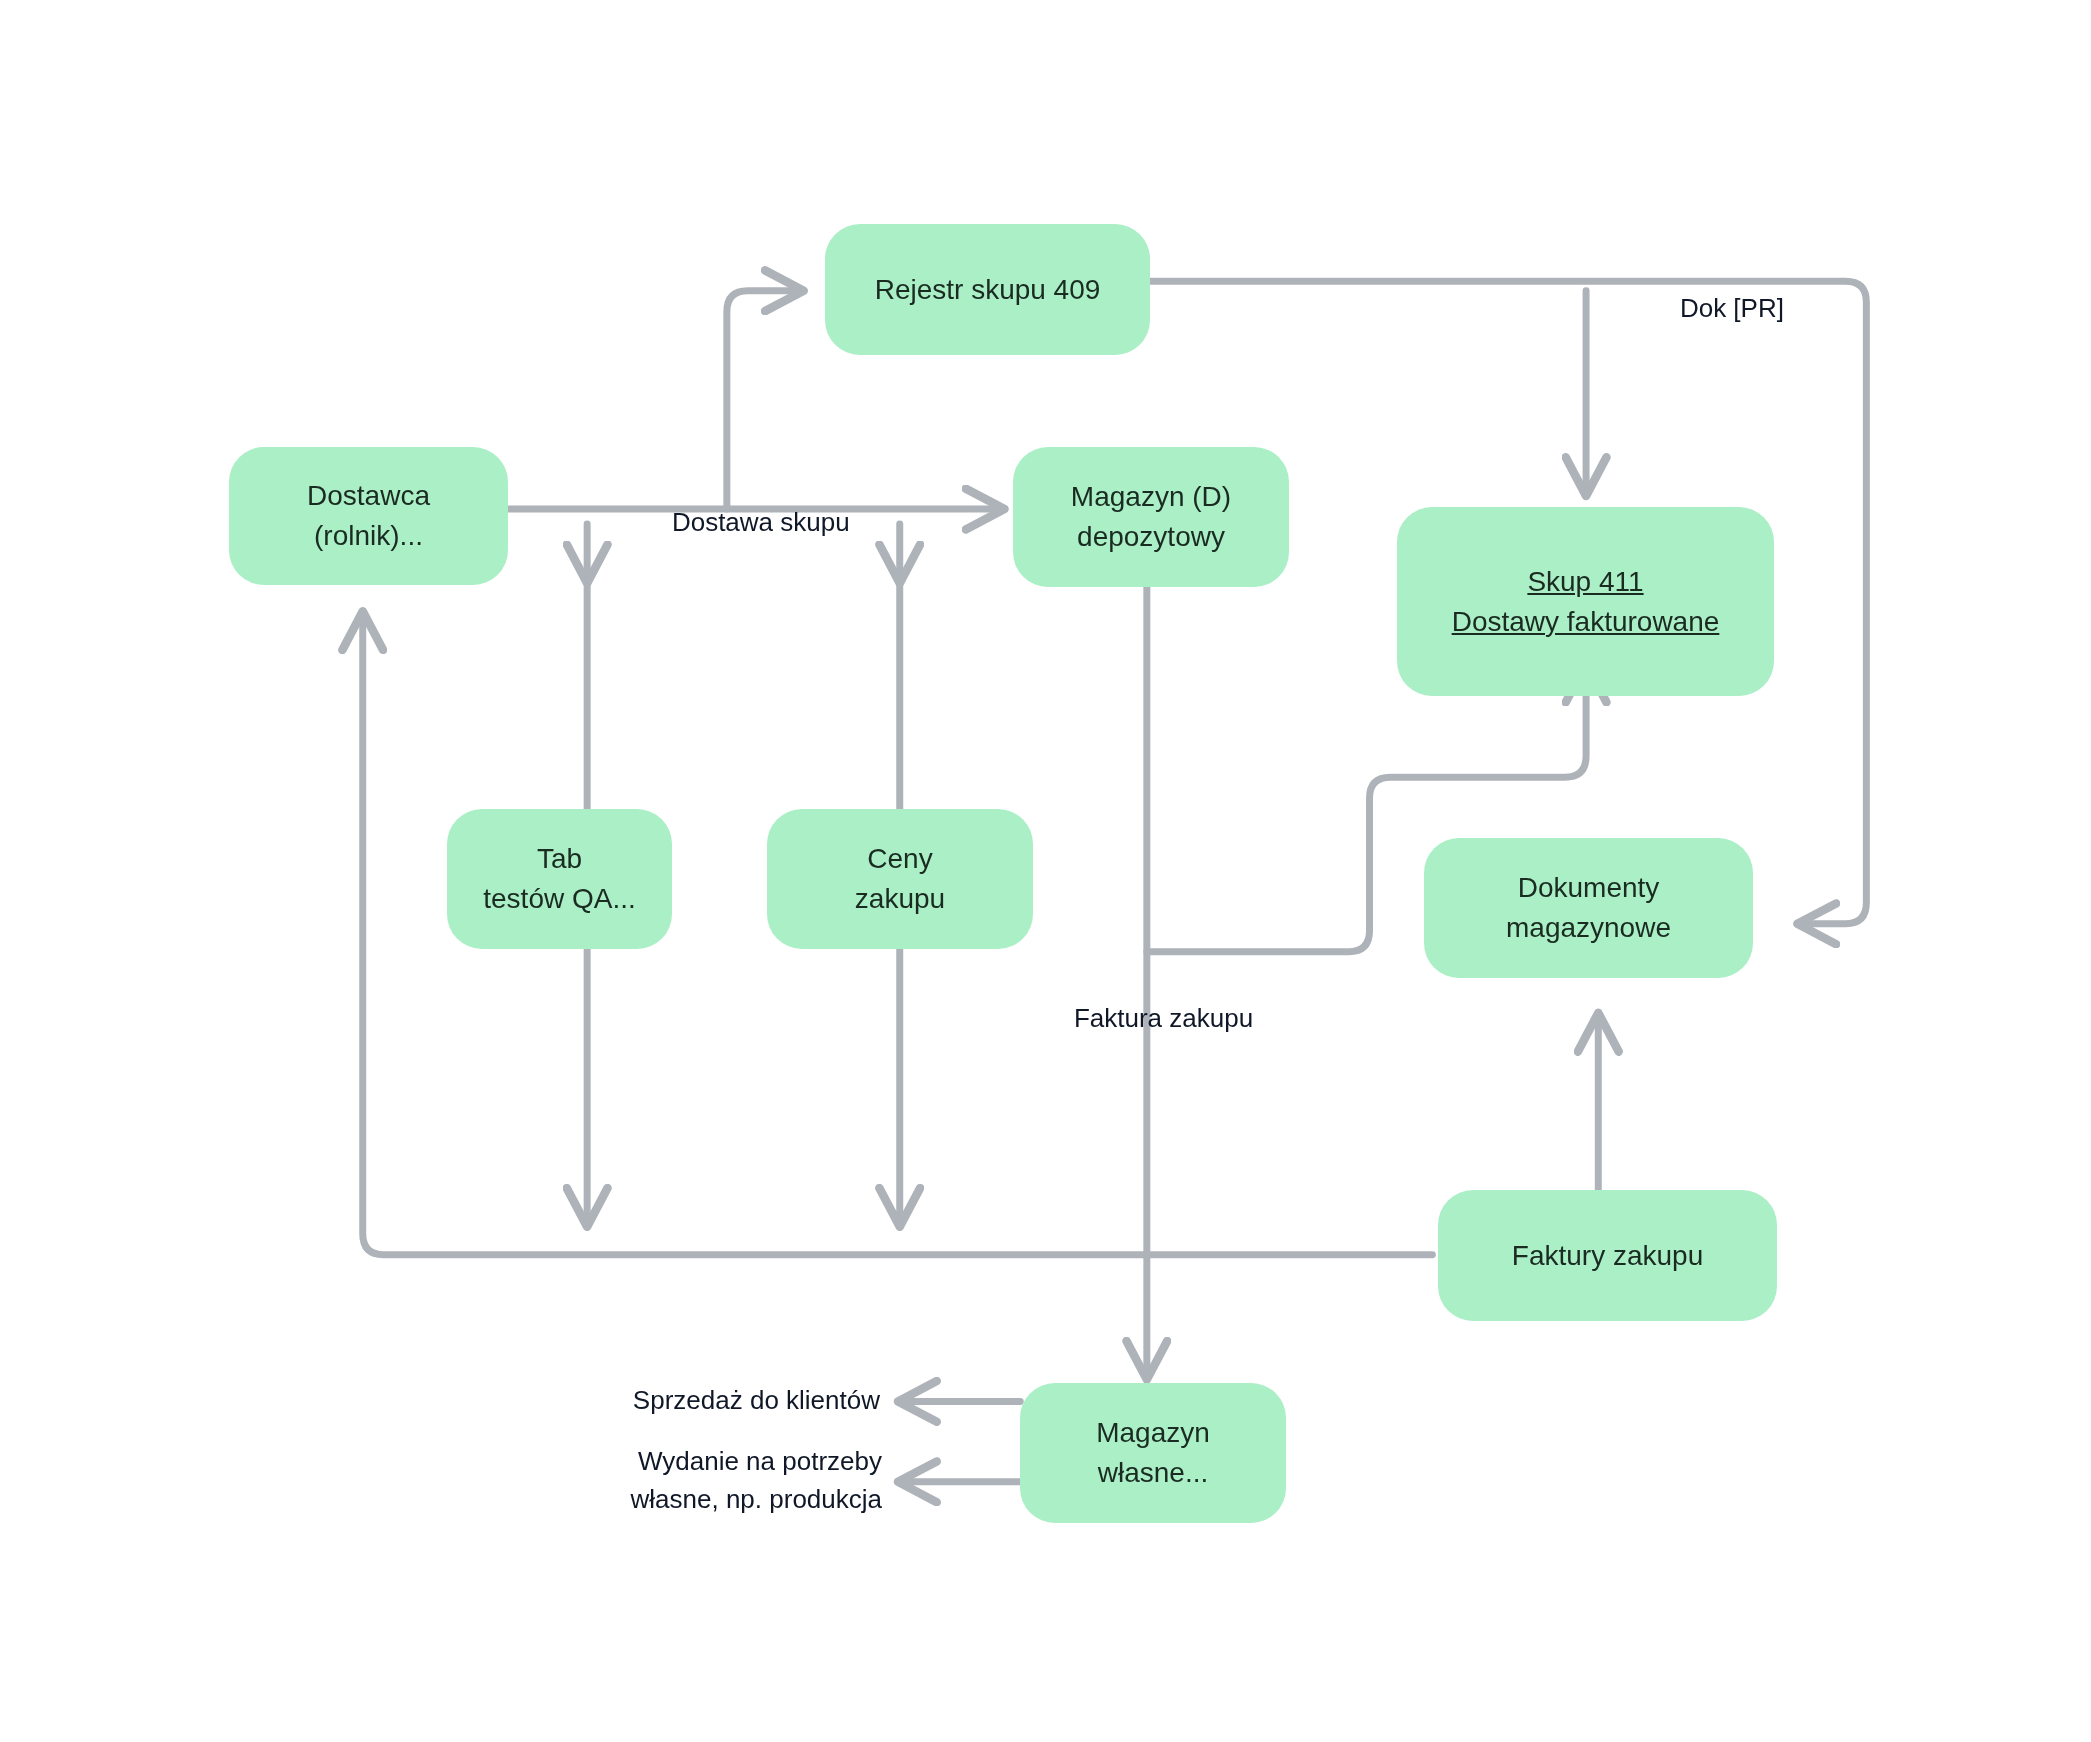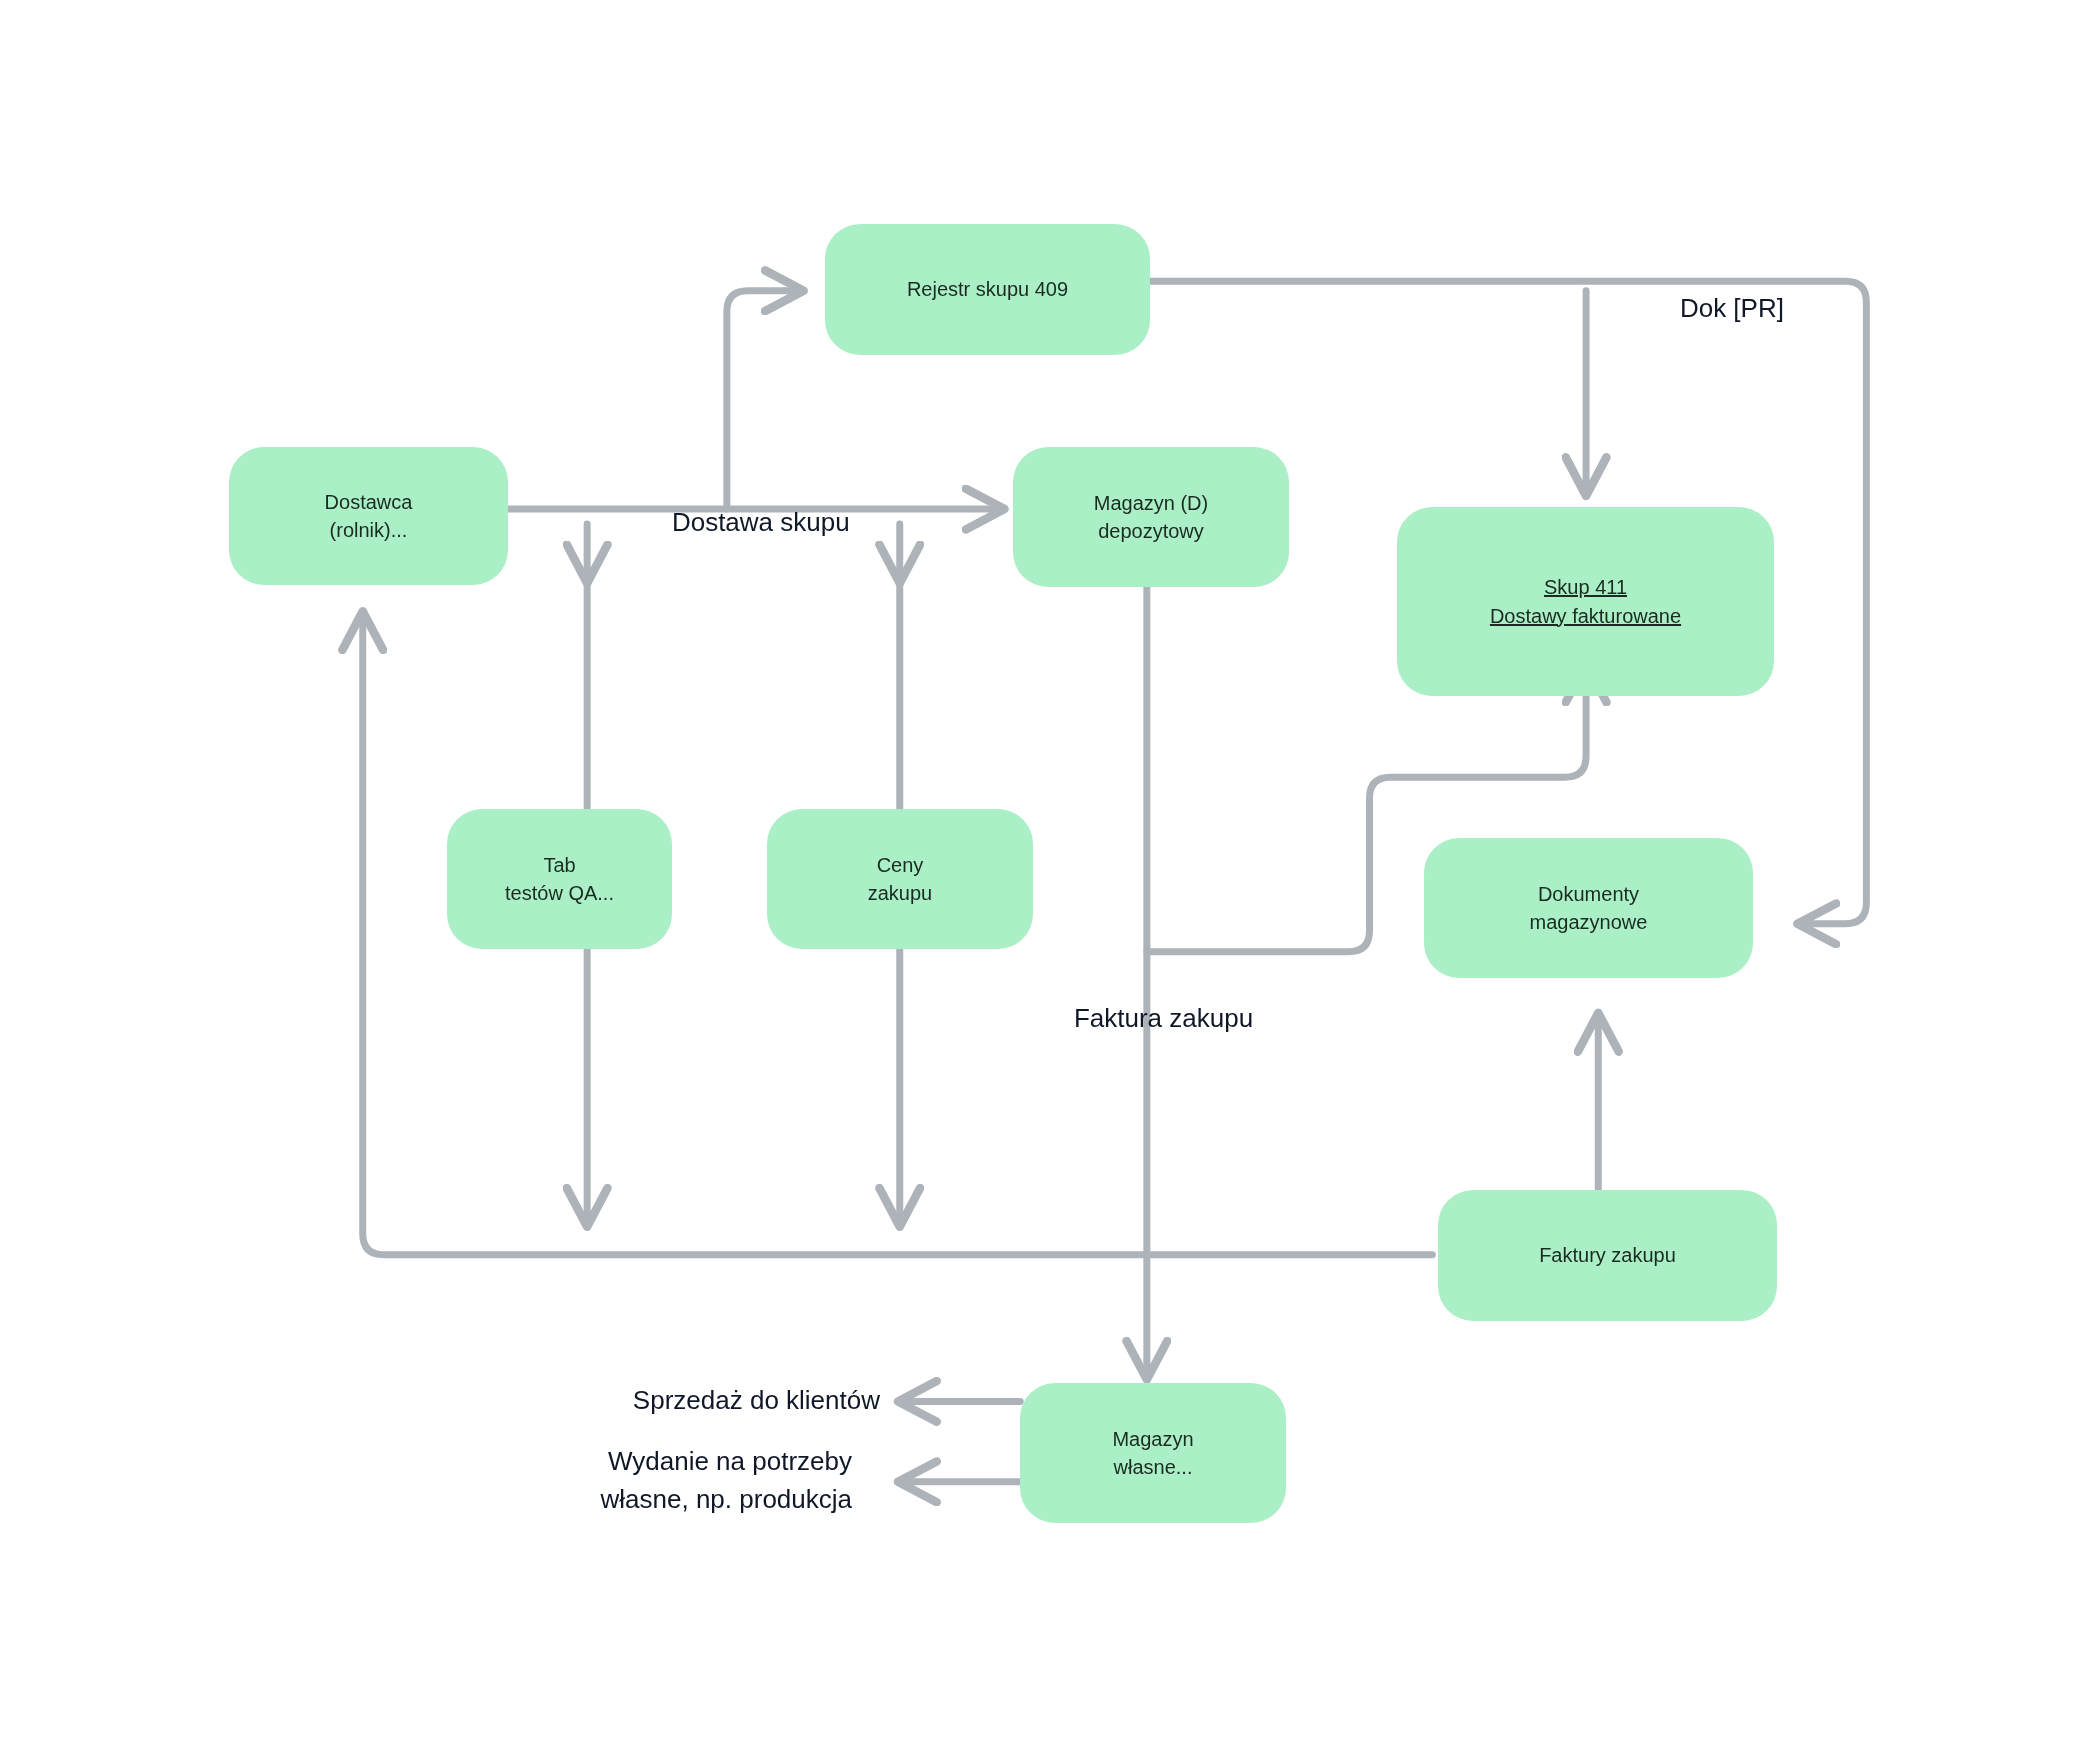--- a/index.html
+++ b/index.html
@@ -26,21 +26,21 @@
   .node {
     position: absolute;
     background: #abefc6;
     border-radius: 35px;
     display: flex;
     flex-direction: column;
     align-items: center;
     justify-content: center;
     text-align: center;
     color: #1a2b22;
-    font-size: 20px;
+    font-size: 28px;
     line-height: 1.42;
     font-family: "Liberation Sans", sans-serif;
     box-sizing: border-box;
     padding: 5.2px 12.2px;
   }
   .node .line2 { display: block; }
   .edge-label {
     position: absolute;
     color: #101828;
     font-size: 26px;
@@ -150,19 +150,19 @@
   </div>
 
   <div class="edge-label" style="left:1045px; top:963px;">
     <span>Faktura zakupu</span>
   </div>
 
   <div class="term-label" style="left:524px; top:1382px; width:356px;">
     <span>Sprzedaż do klientów</span>
   </div>
 
-  <div class="term-label" style="left:496px; top:1443px; width:356px;">
+  <div class="term-label" style="left:526px; top:1443px; width:356px;">
     <span>Wydanie na potrzeby</span><br>
     <span>własne, np. produkcja</span>
   </div>
 
 </div>
 
 
 </body></html>

